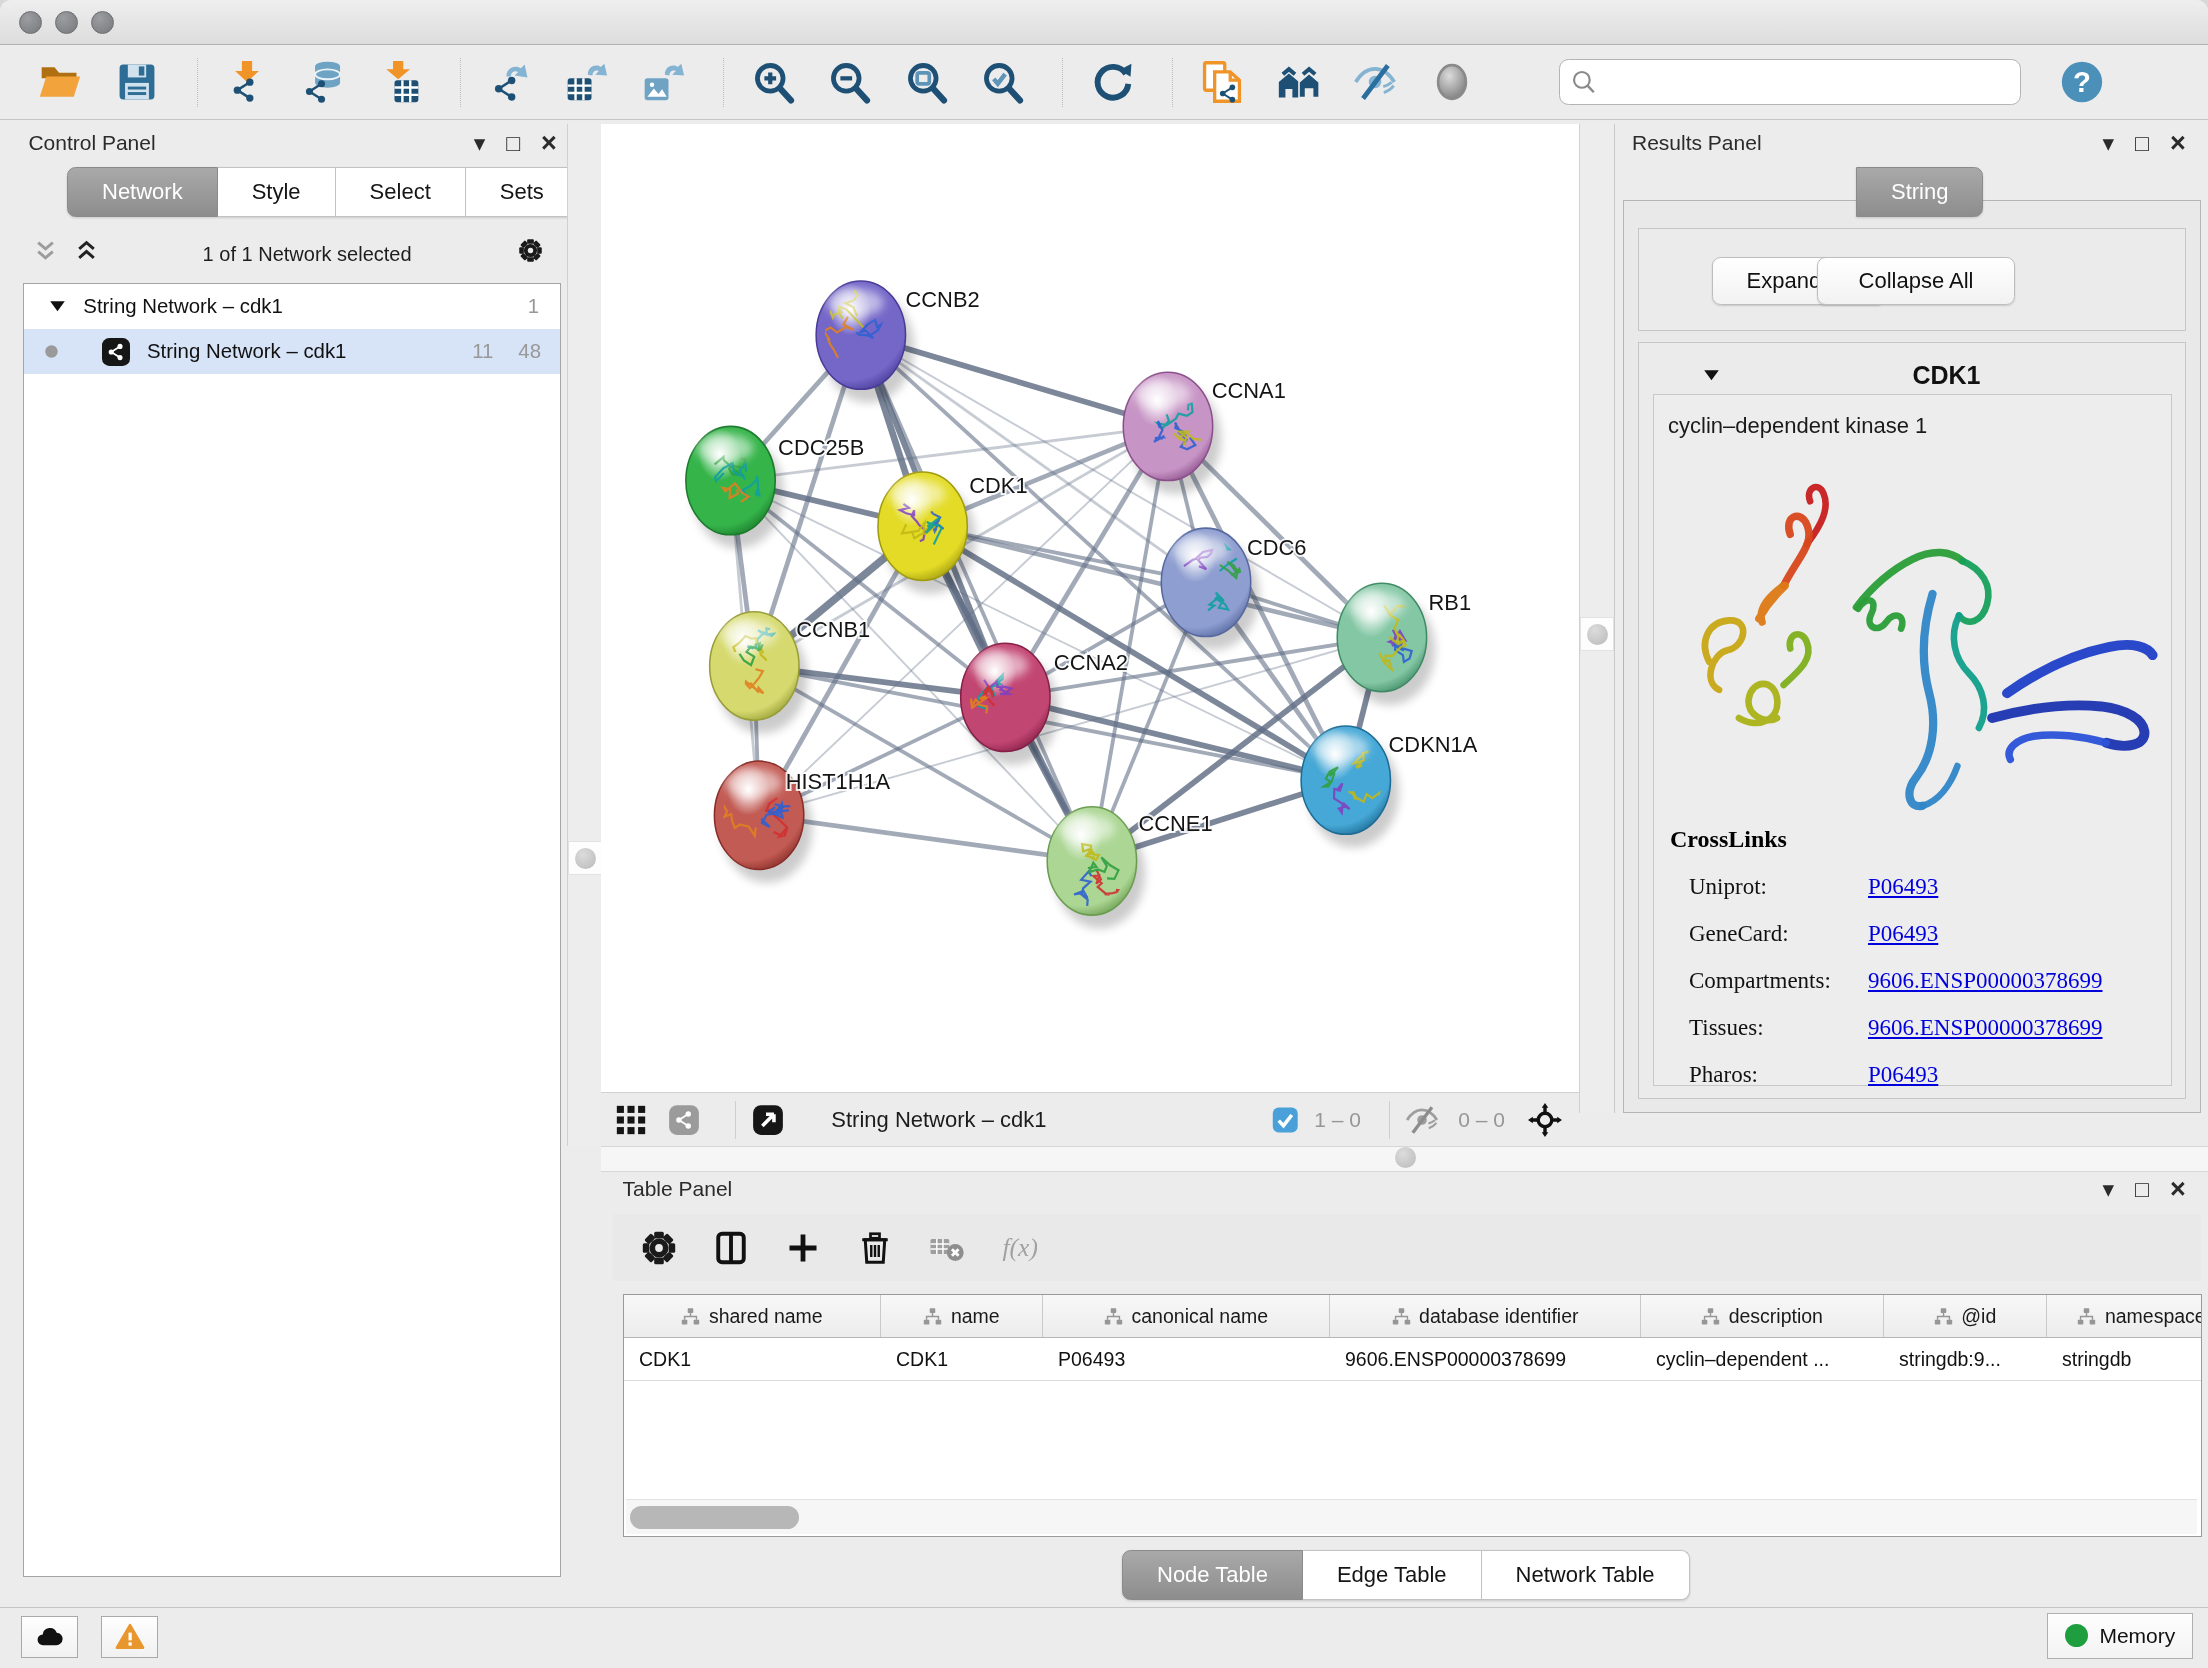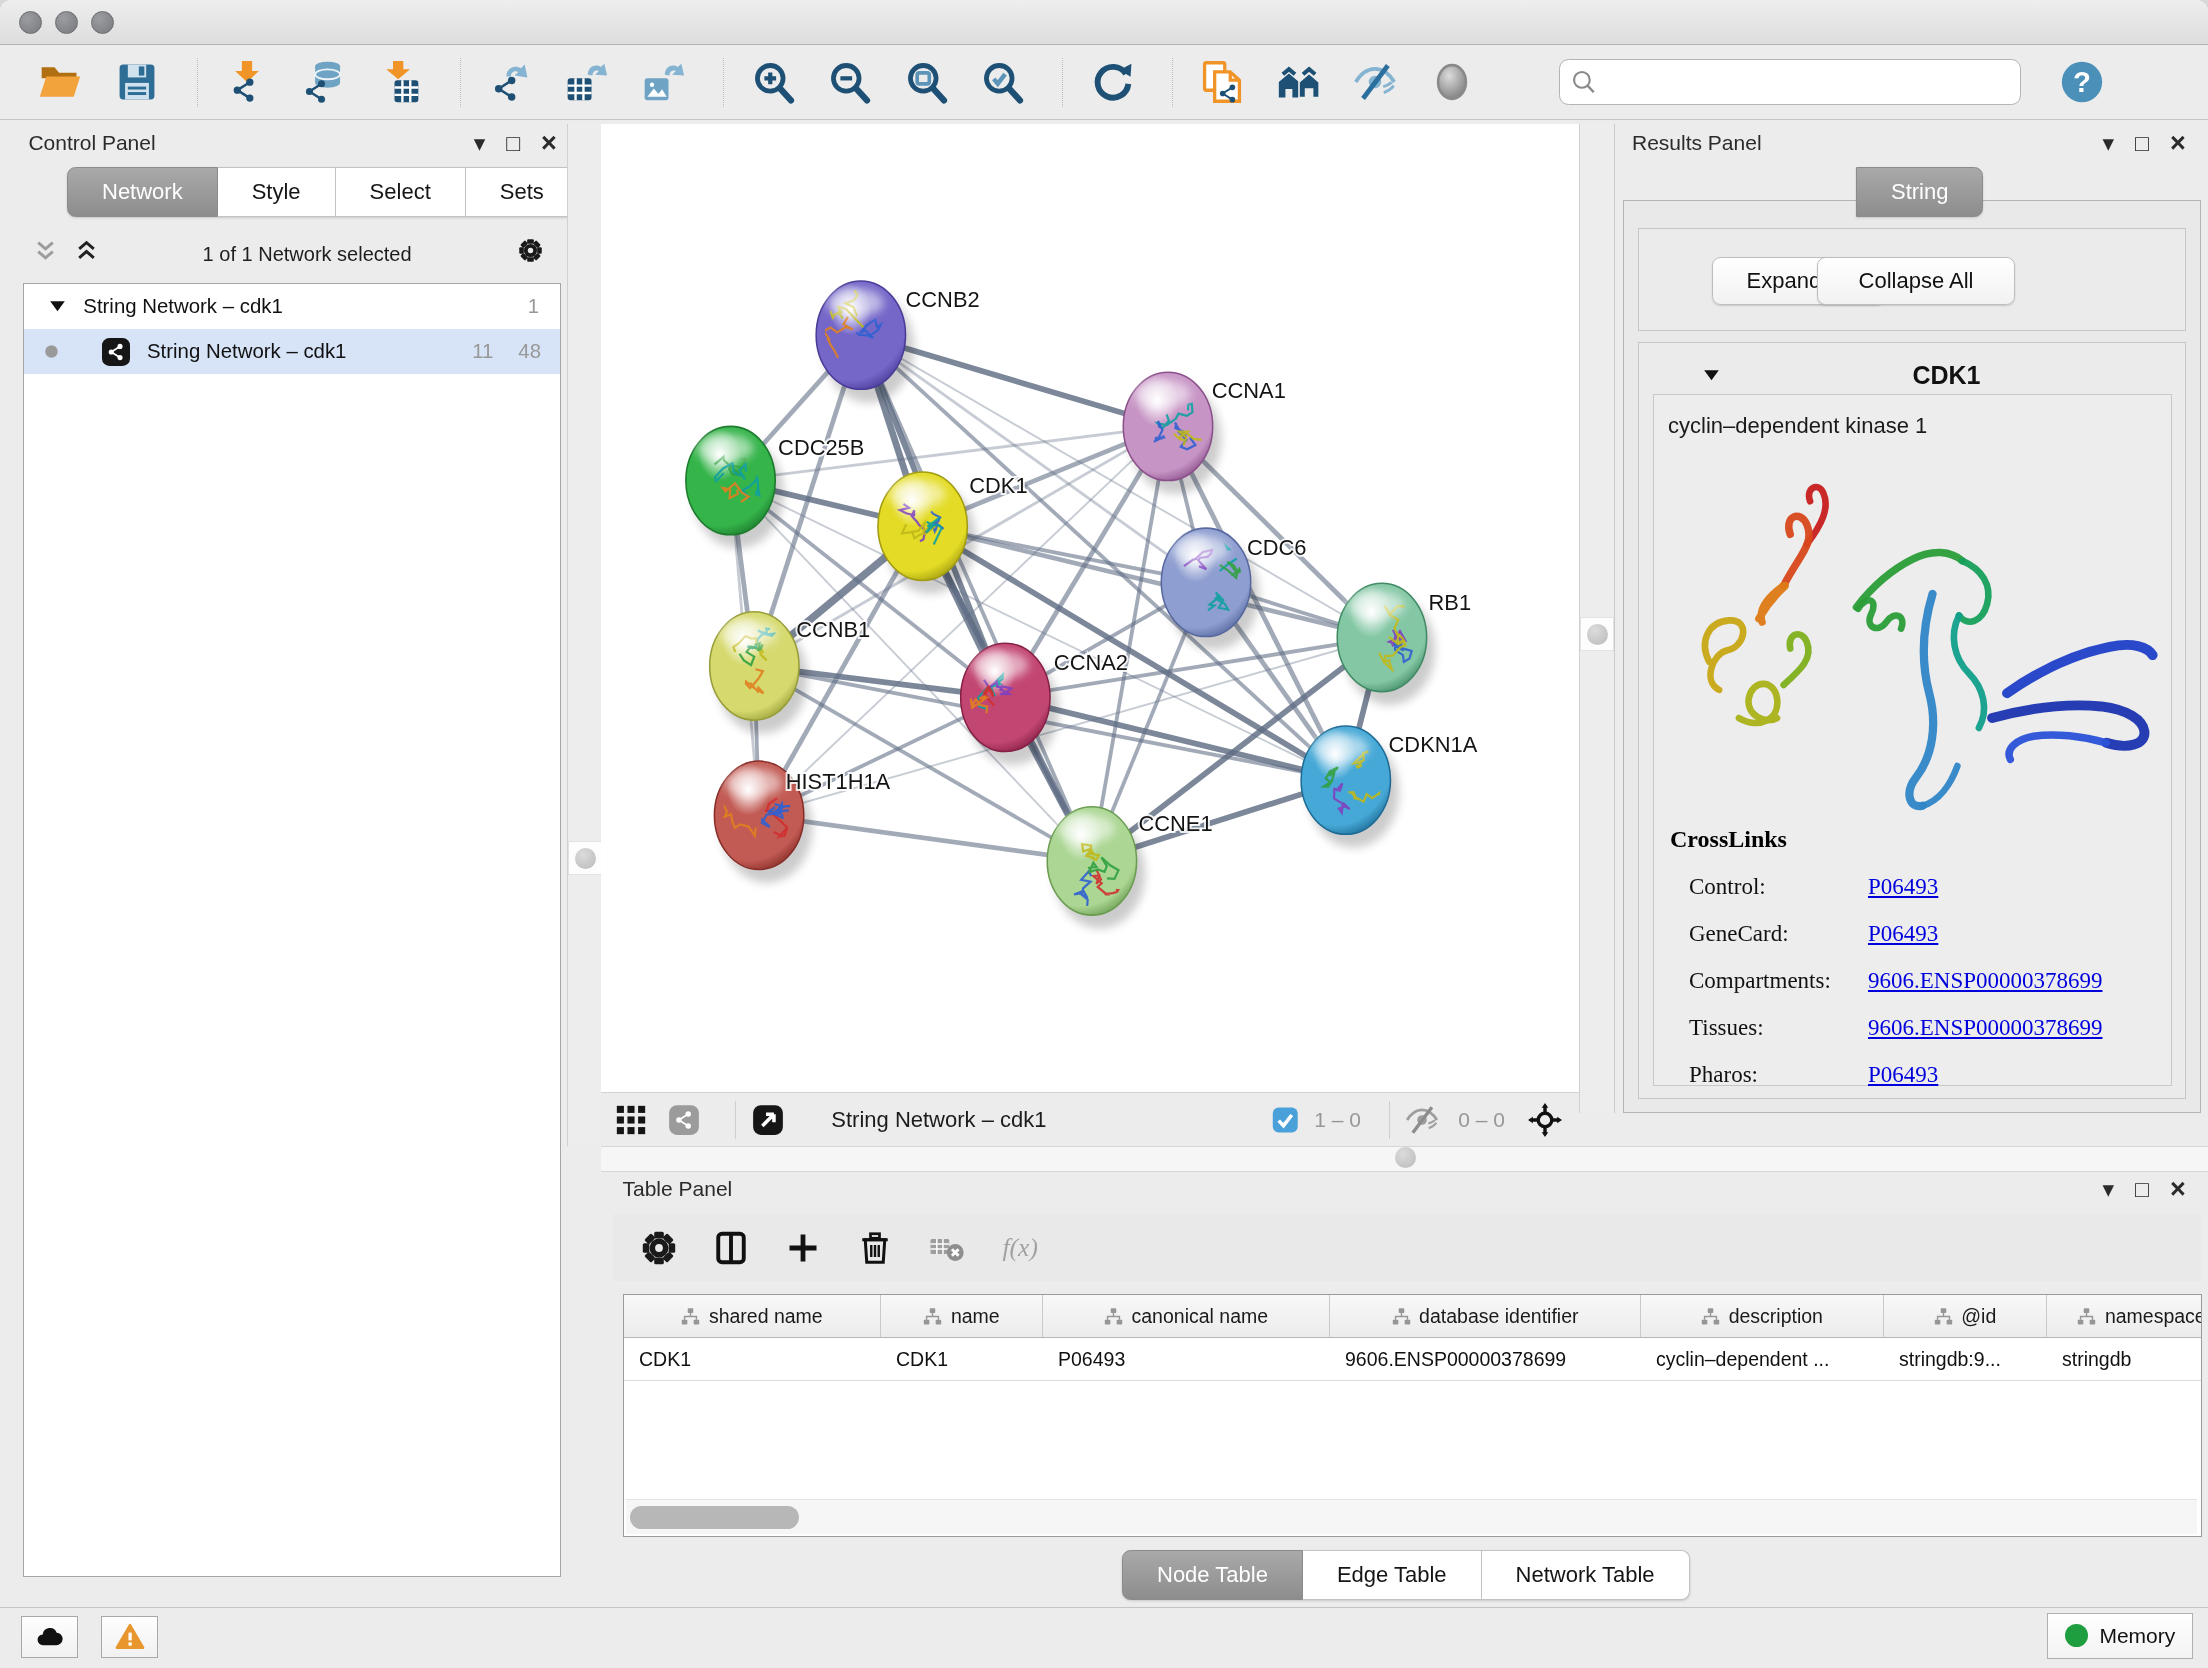--- a/index.html
+++ b/index.html
@@ -753,21 +753,21 @@
       <path d="M362,206 C350,230 356,258 374,276 C392,294 398,320 386,342" fill="none" stroke="#12a08c" stroke-width="8" stroke-linecap="round" stroke-opacity="0.95"></path>
       <path d="M330,180 C318,220 316,262 326,300 C336,338 330,376 310,402 C296,420 302,440 318,436" fill="none" stroke="#2f86c8" stroke-width="10" stroke-linecap="round" stroke-opacity="0.95"></path>
       <path d="M318,436 C338,430 352,410 360,388" fill="none" stroke="#2f86c8" stroke-width="8" stroke-linecap="round" stroke-opacity="0.95"></path>
       <path d="M420,300 C460,272 504,252 544,244 C572,238 590,244 596,254" fill="none" stroke="#2040c8" stroke-width="12" stroke-linecap="round" stroke-opacity="0.95"></path>
       <path d="M402,330 C446,318 492,312 534,316 C566,320 584,332 586,346 C588,362 566,368 540,360" fill="none" stroke="#1b34b0" stroke-width="12" stroke-linecap="round" stroke-opacity="0.95"></path>
       <path d="M540,360 C512,352 478,348 452,352 C430,356 418,368 424,380" fill="none" stroke="#2a52d8" stroke-width="9" stroke-linecap="round" stroke-opacity="0.95"></path>
     </svg>
   <div class="abs crosslinks" id="crosslinks">
     <div class="cl-title">CrossLinks</div>
   <div class="cl-row">
-        <span class="cl-label">Control:</span>
+        <span class="cl-label">Uniprot:</span>
                  <span class="cl-link">P06493</span>
       </div>
       <div class="cl-row">
         <span class="cl-label">GeneCard:</span>
                  <span class="cl-link">P06493</span>
       </div>
       <div class="cl-row">
         <span class="cl-label">Compartments:</span>
                  <span class="cl-link">9606.ENSP00000378699</span>
       </div>

